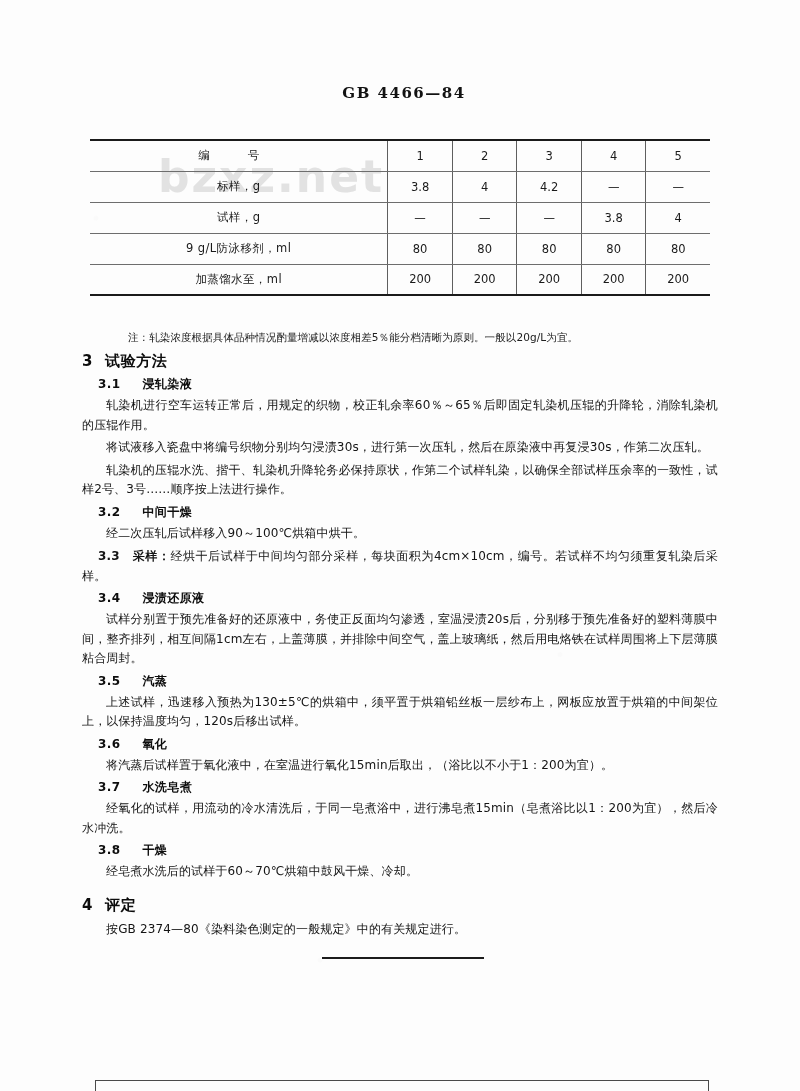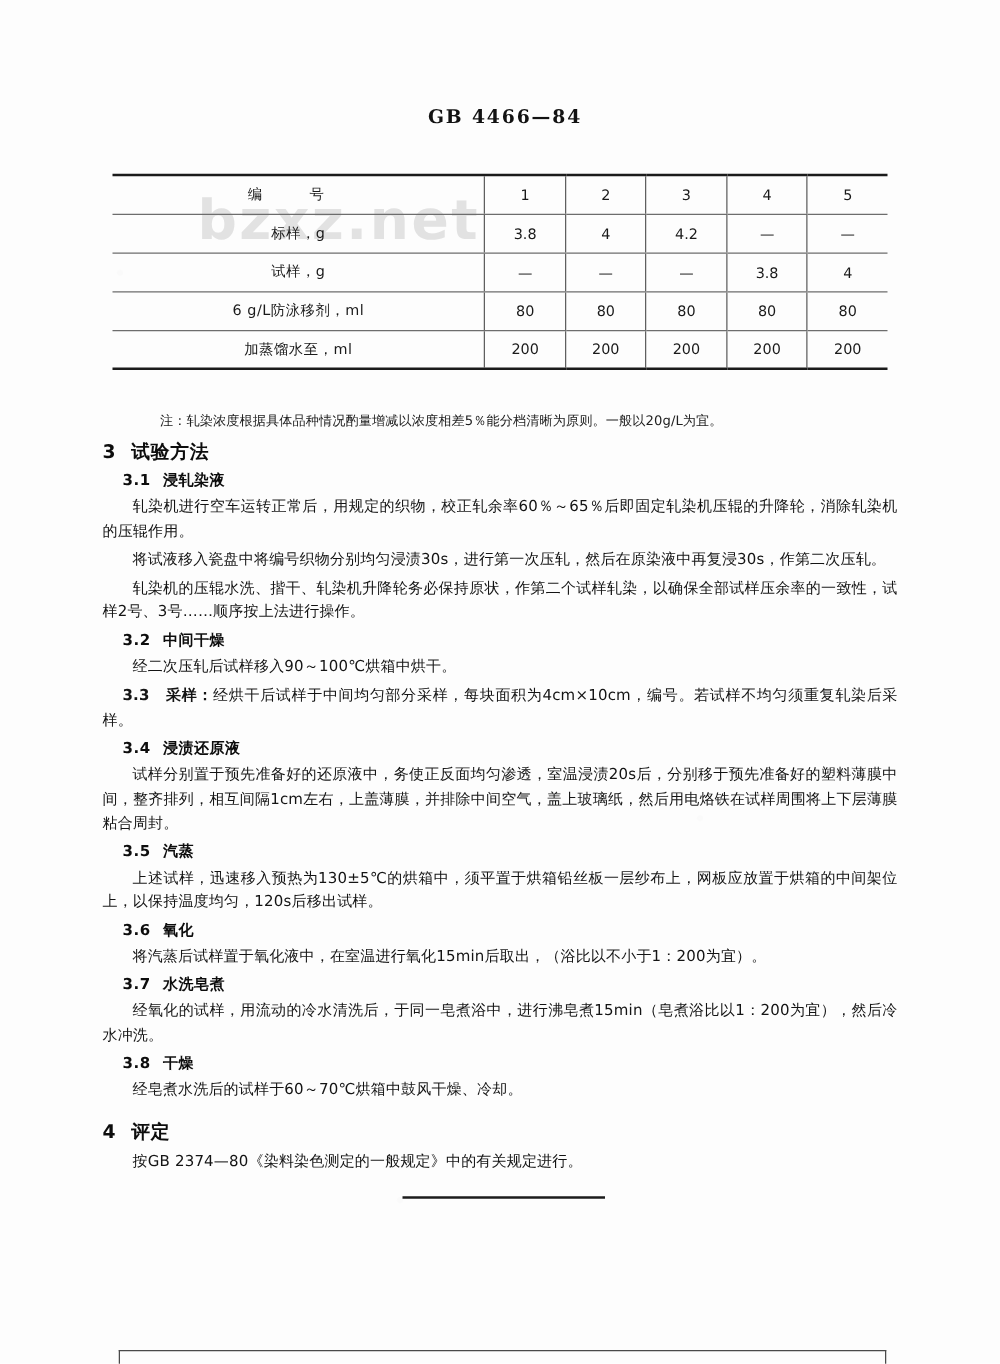--- a/index.html
+++ b/index.html
@@ -135,21 +135,21 @@
     letter-spacing: 0.6px;
   }
   .sec-h1 .num { margin-right: 12px; }
   .sec-h2 {
     font-size: 12px;
     font-weight: bold;
     color: #0d0d0d;
     margin: 2px 0 3px 16px;
     letter-spacing: 0.4px;
   }
-  .sec-h2 .num { margin-right: 10px; }
+  .sec-h2 .num { margin-right: 22px; }
   .para {
     font-size: 12px;
     line-height: 19.5px;
     color: #141414;
     margin: 0 0 3px 0;
     text-indent: 24px;
     text-align: justify;
     letter-spacing: 0.15px;
   }
   .para.flow { letter-spacing: 0px; }
@@ -211,21 +211,21 @@
       </tr>
       <tr>
         <td class="rowlabel">试样，g</td>
         <td class="val">—</td>
         <td class="val">—</td>
         <td class="val">—</td>
         <td class="val">3.8</td>
         <td class="val last">4</td>
       </tr>
       <tr>
-        <td class="rowlabel">6 g/L防泳移剂，ml</td>
+        <td class="rowlabel">9 g/L防泳移剂，ml</td>
         <td class="val">80</td>
         <td class="val">80</td>
         <td class="val">80</td>
         <td class="val">80</td>
         <td class="val last">80</td>
       </tr>
       <tr>
         <td class="rowlabel">加蒸馏水至，ml</td>
         <td class="val">200</td>
         <td class="val">200</td>

